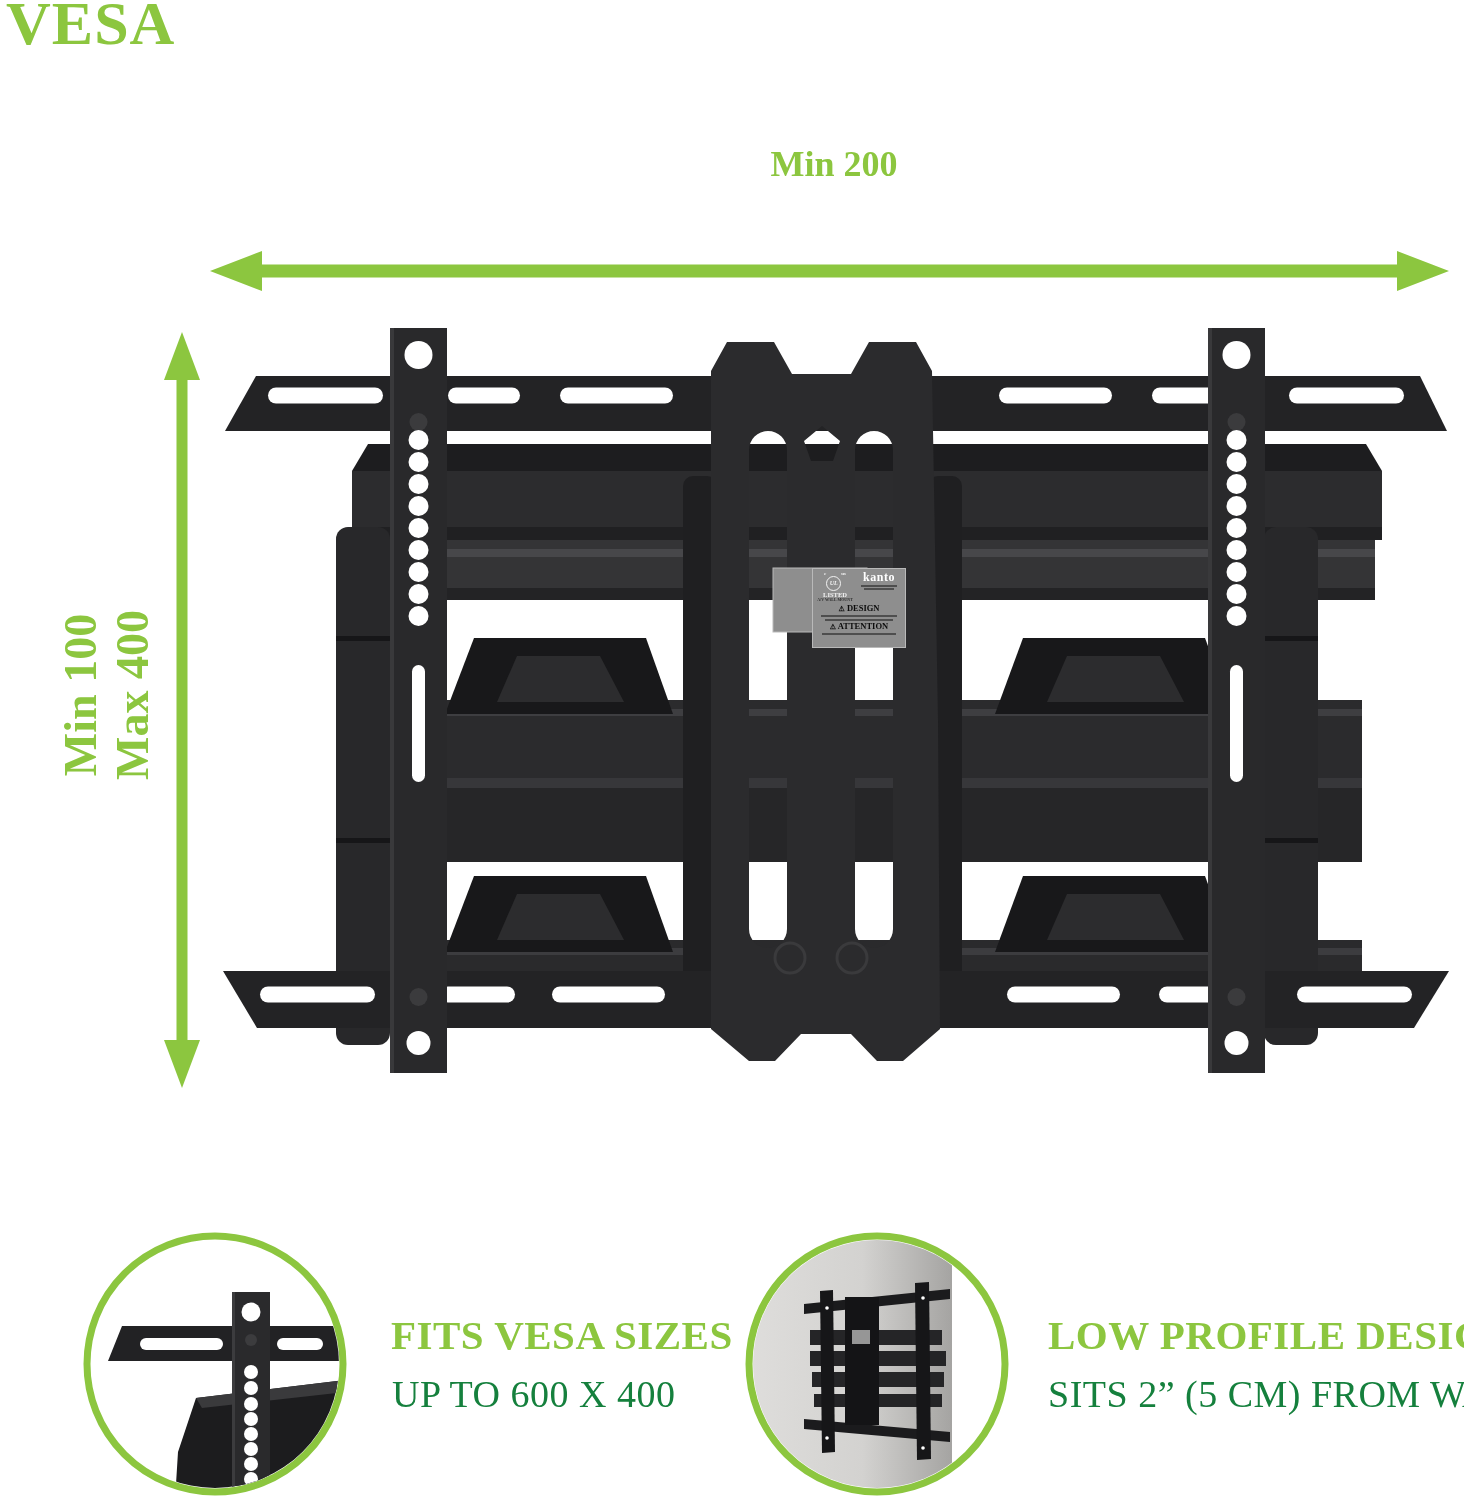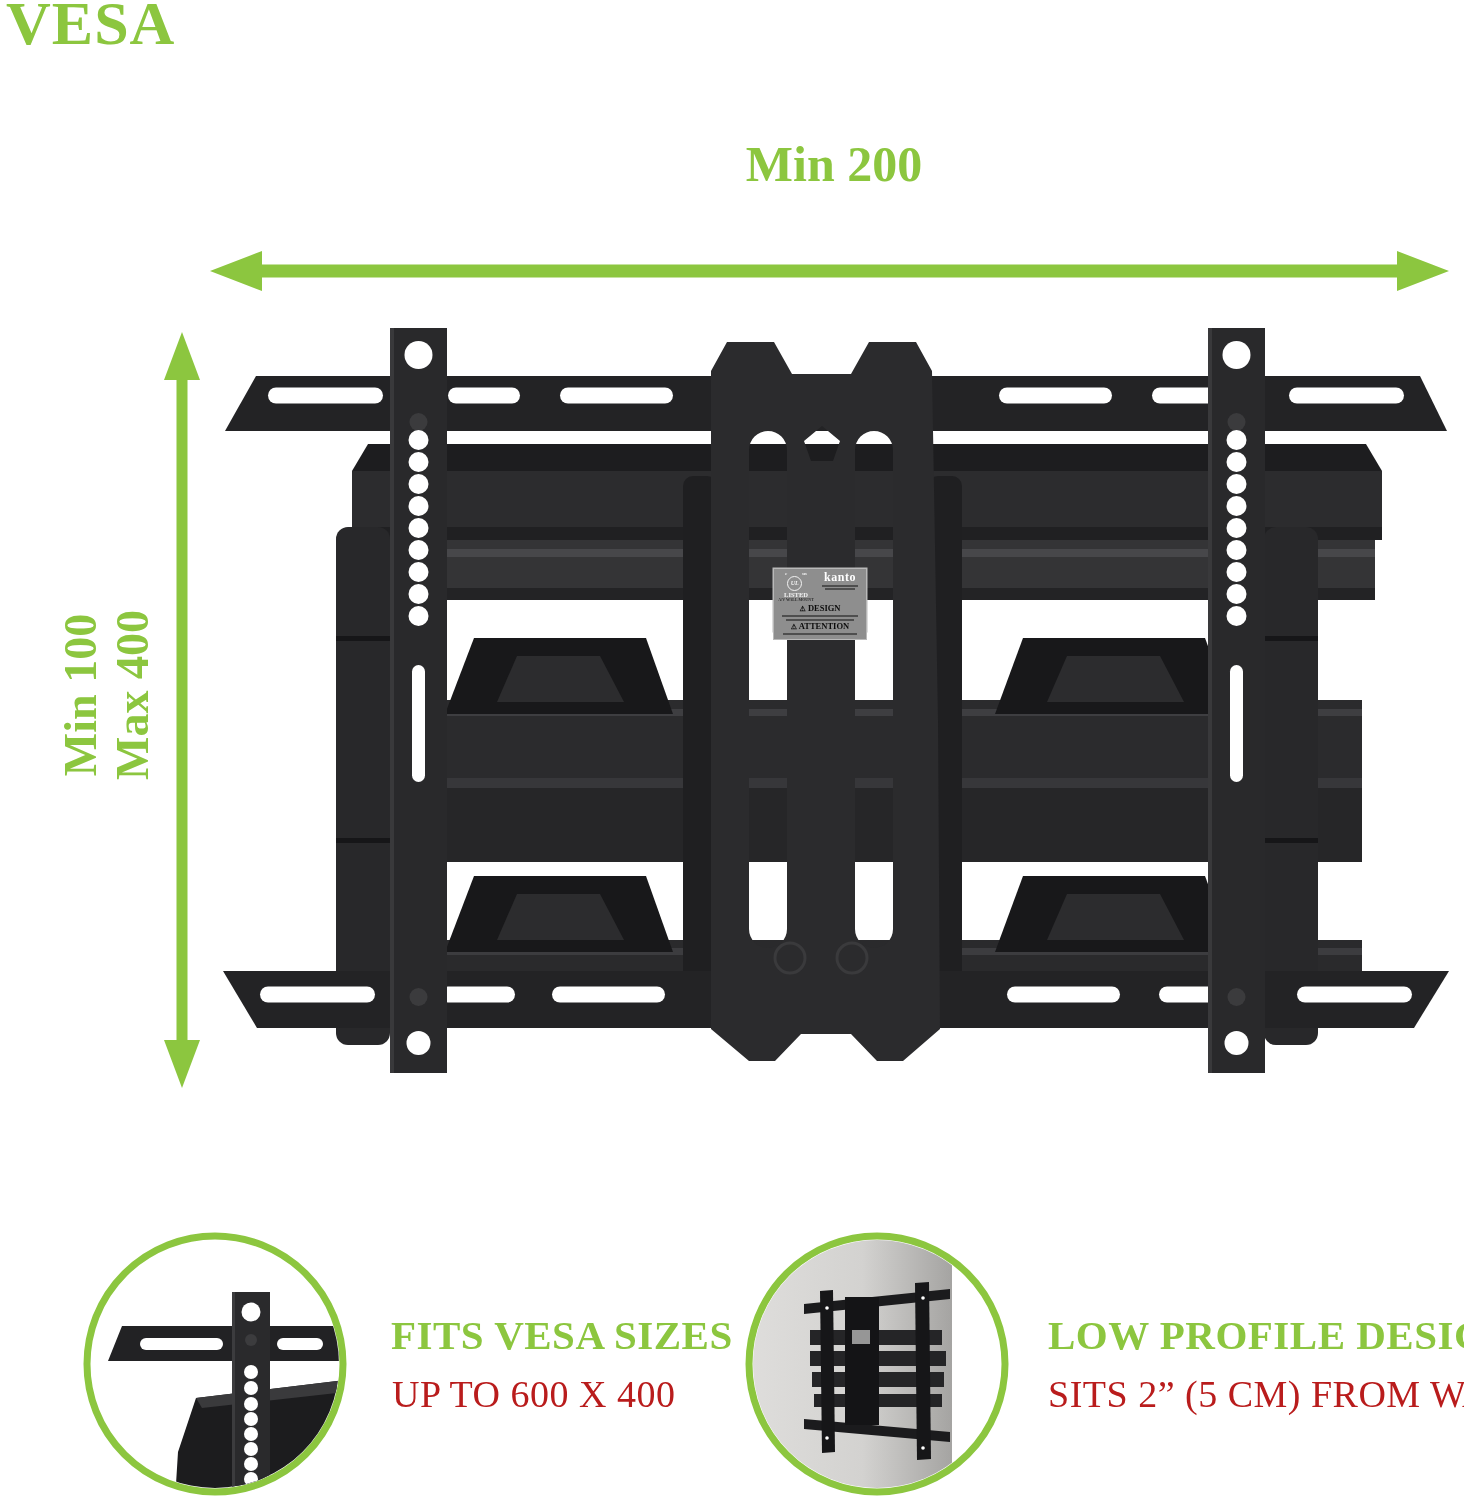--- a/index.html
+++ b/index.html
@@ -1,30 +1,30 @@
 <!DOCTYPE html>
 <html><head>
 <meta charset="utf-8">
 <style>
   html,body{margin:0;padding:0;background:#ffffff;}
   .stage{position:relative;width:1464px;height:1500px;background:#ffffff;overflow:hidden;
          font-family:Liberation Serif, serif;}
   .stage svg{position:absolute;left:0;top:0;}
   .abs{position:absolute;}
   .green{color:#8cc63f;}
-  .gray{color:#b91c1c;}
+  .gray{color:#15803d;}
   .page-title{left:6px;top:-12px;font-size:62px;font-weight:700;letter-spacing:1px;}
-  .hdim{left:634px;top:138px;width:400px;text-align:center;font-size:50px;font-weight:700;line-height:52px;}
+  .hdim{left:634px;top:138px;width:400px;text-align:center;font-size:36px;font-weight:700;line-height:52px;}
   .vdim{left:-13px;top:643px;width:240px;height:104px;text-align:center;font-size:46px;font-weight:700;
         line-height:52px;transform:rotate(-90deg);}
   .callout-heading{top:1311px;font-size:41px;font-weight:700;letter-spacing:0.5px;white-space:nowrap;}
   .callout-sub{top:1372px;font-size:38px;font-weight:400;letter-spacing:0.5px;white-space:nowrap;}
   .c1h{left:391px;} .c1s{left:392px;} .c2h{left:1048px;} .c2s{left:1048px;}
   
-  .plate-label{left:773px;top:568px;width:94px;height:72px;background:#8e8e8e;
+  .plate-label{left:812px;top:568px;width:94px;height:80px;background:#8e8e8e;
                border:1px solid #b9b9b9;box-sizing:border-box;overflow:hidden;padding:2px 3px;}
   .pl-row1{display:flex;justify-content:space-between;align-items:flex-start;}
   .ul-block{text-align:center;width:38px;}
   .ul-circ{display:inline-block;width:13px;height:13px;border:1px solid #f2f2f2;border-radius:50%;
            color:#f2f2f2;font-size:6px;font-weight:700;line-height:13px;font-style:italic;}
   .ul-side{color:#f2f2f2;font-size:5px;font-weight:700;vertical-align:top;}
   .ul-listed{color:#f2f2f2;font-size:6.5px;font-weight:700;line-height:7px;}
   .ul-sub{color:#2e2e2e;font-size:4px;line-height:4.5px;font-weight:700;}
   .brand-block{text-align:center;width:46px;}
   .brand{color:#ffffff;font-size:12px;font-weight:700;letter-spacing:0.5px;line-height:12px;}

